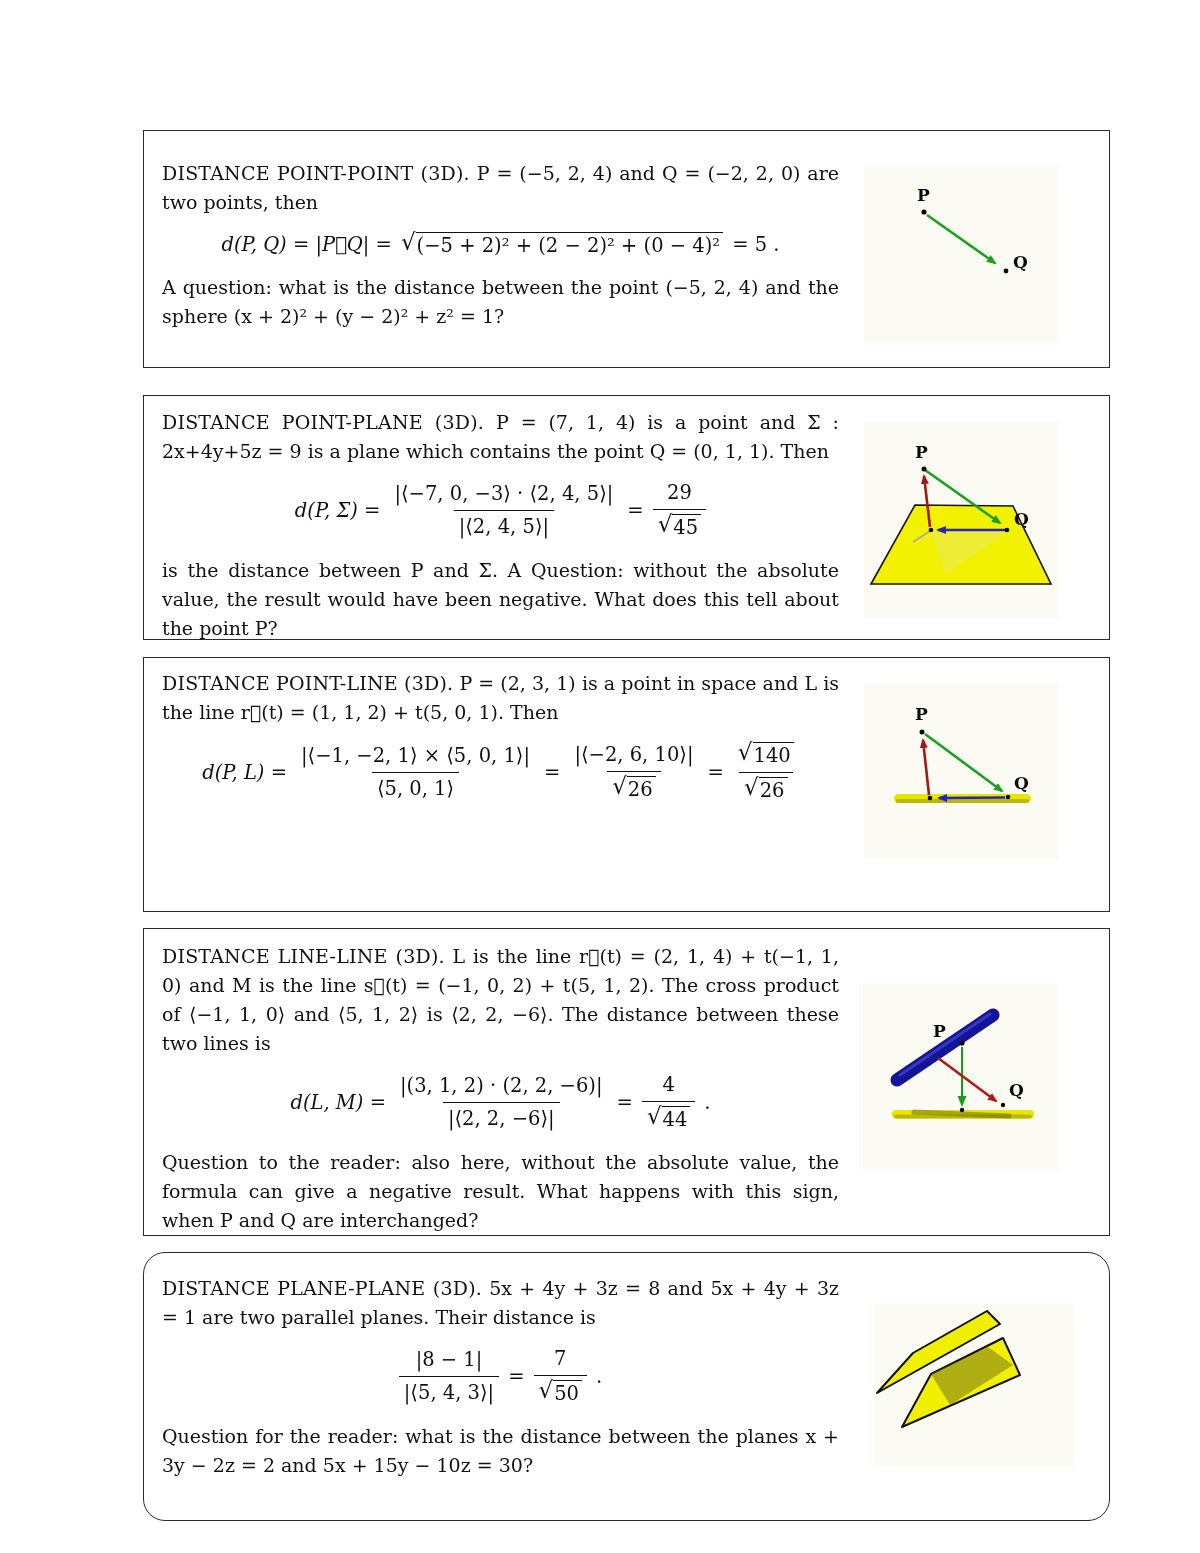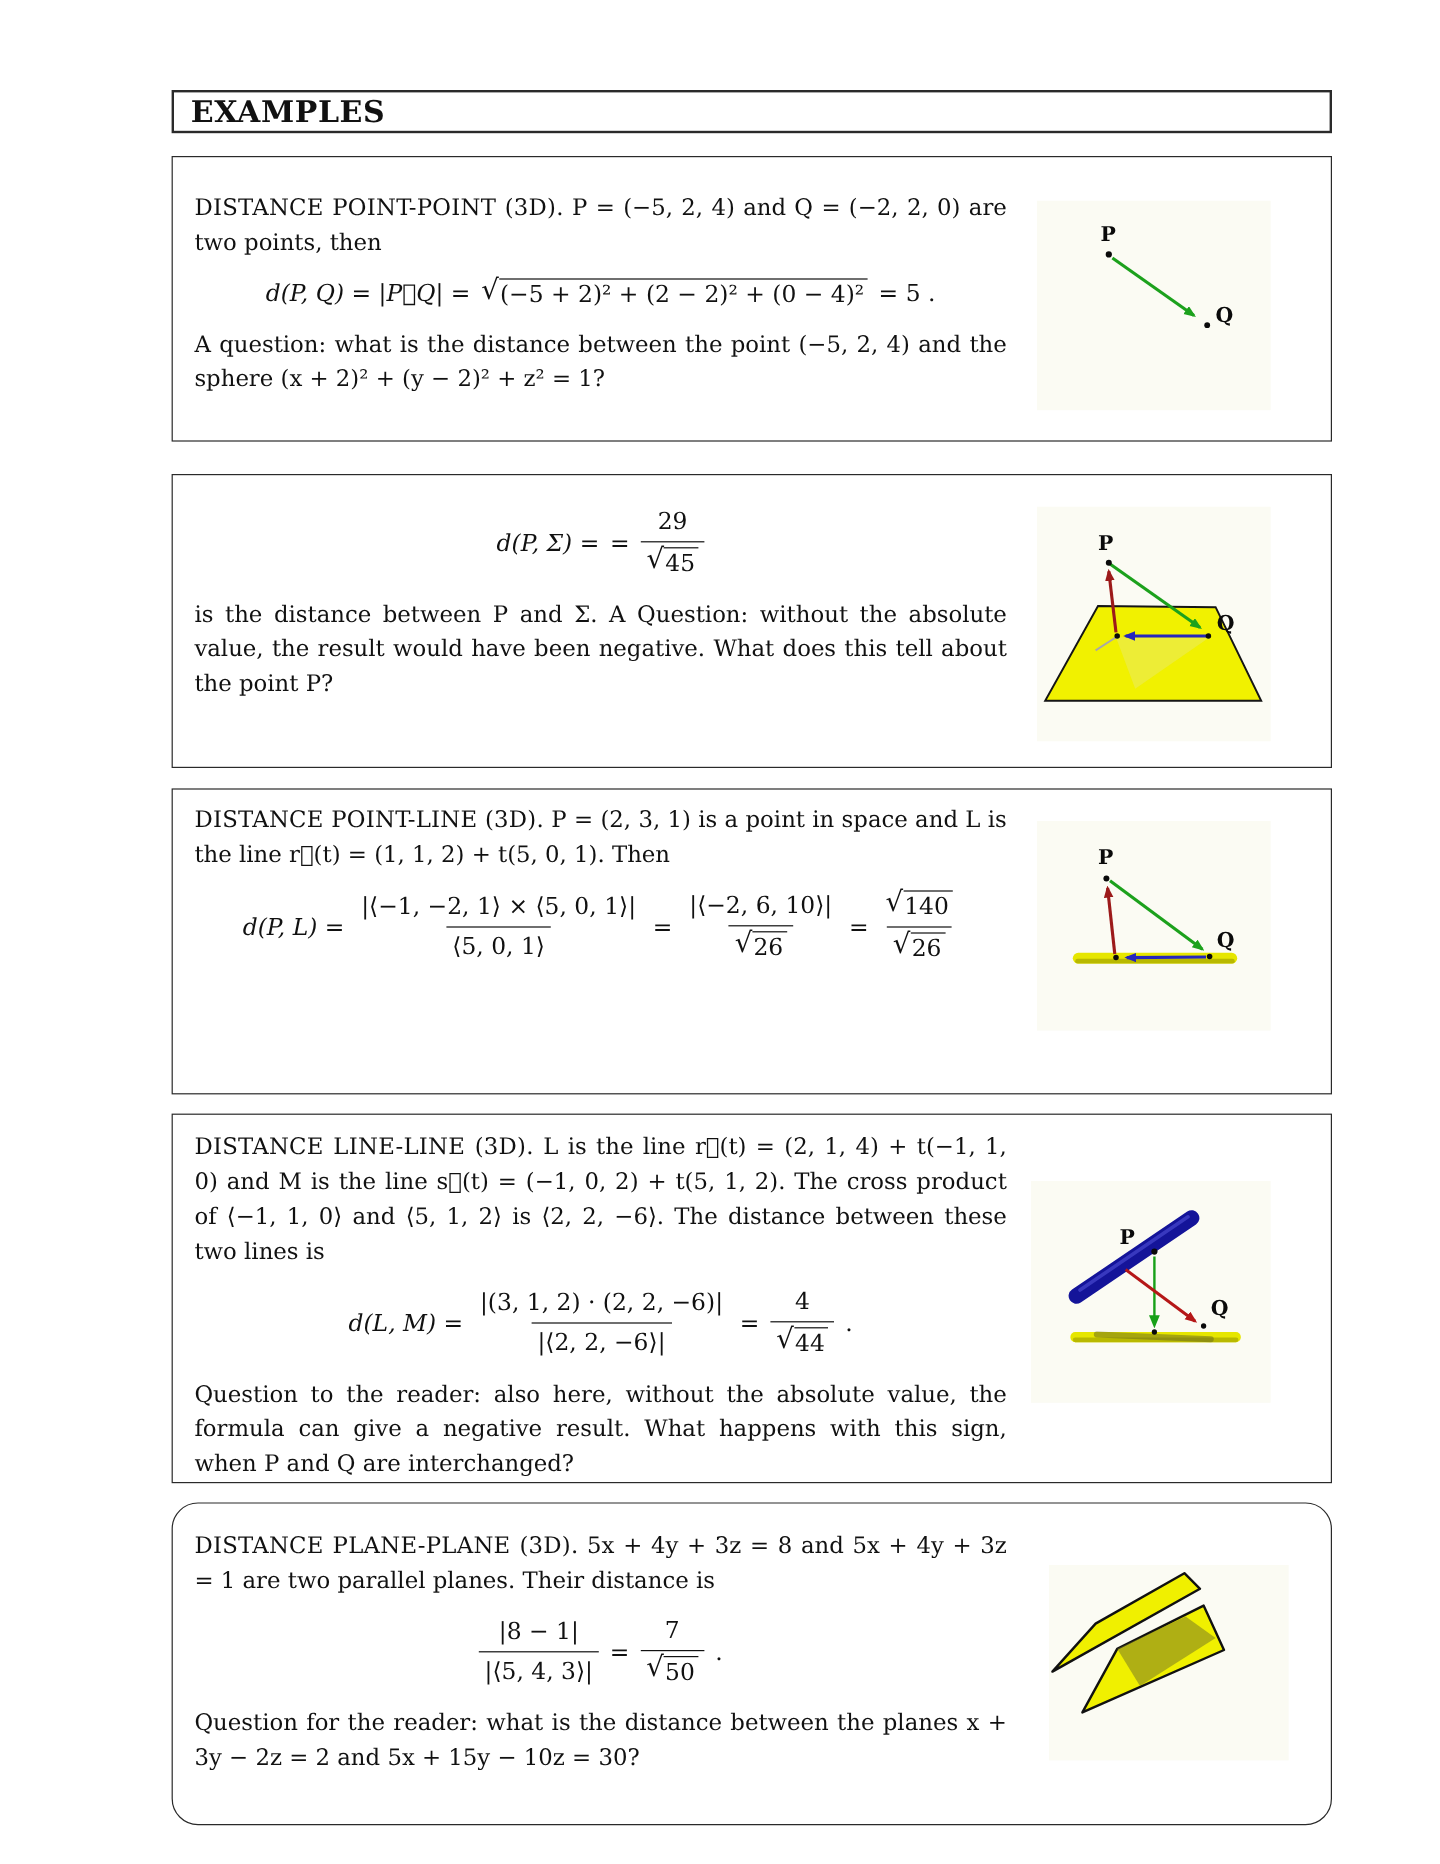--- a/index.html
+++ b/index.html
@@ -56,23 +56,20 @@
   .f3 { left:720px; top:26px; }
   .f4 { left:715px; top:55px; }
   .f5 { left:730px; top:51px; }
   .fig svg text { font-family:"DejaVu Serif","Liberation Serif",serif; font-weight:bold; font-size:17px; fill:#0a0a0a; }
 </style>
 </head>
 <body>
 
 <div id="page">
 
-  <div class="hbox">
-    <h1>EXAMPLES</h1>
-  </div>
 
   <div class="sbox s1">
     <div class="txt">
       <p class="para">
         <span class="shead">DISTANCE POINT-POINT (3D).</span>
         <span>P = (−5, 2, 4) and Q = (−2, 2, 0) are two points, then</span>
       </p>
       <div class="formula">
         <span class="mvar">d(P, Q) = |P⃗Q| =</span>
         <span class="sqrt">
@@ -95,22 +92,30 @@
         <circle cx="60" cy="45" r="2.6" fill="#0a0a0a"></circle>
         <circle cx="142" cy="104" r="2.4" fill="#0a0a0a"></circle>
         <text x="53" y="34">P</text>
         <text x="149" y="101">Q</text>
       </svg>
     </div>
   </div>
 
   <div class="sbox s2">
     <div class="txt">
+      <p class="para">
+        <span class="shead">DISTANCE POINT-PLANE (3D).</span>
+        <span>P = (7, 1, 4) is a point and Σ : 2x+4y+5z = 9 is a plane which contains the point Q = (0, 1, 1). Then</span>
+      </p>
       <div class="formula">
         <span class="mvar">d(P, Σ) =</span>
+        <span class="frac">
+          <span class="num">|⟨−7, 0, −3⟩ · ⟨2, 4, 5⟩|</span>
+          <span class="den">|⟨2, 4, 5⟩|</span>
+        </span>
         <span>=</span>
         <span class="frac">
           <span class="num">29</span>
           <span class="den"><span class="sqrt">
                 <span class="sign">√</span>
                 <span class="rad">45</span>
               </span></span>
         </span>
       </div>
       <p class="para">is the distance between P and Σ. A Question: without the absolute value, the result would have been negative. What does this tell about the point P?</p>

